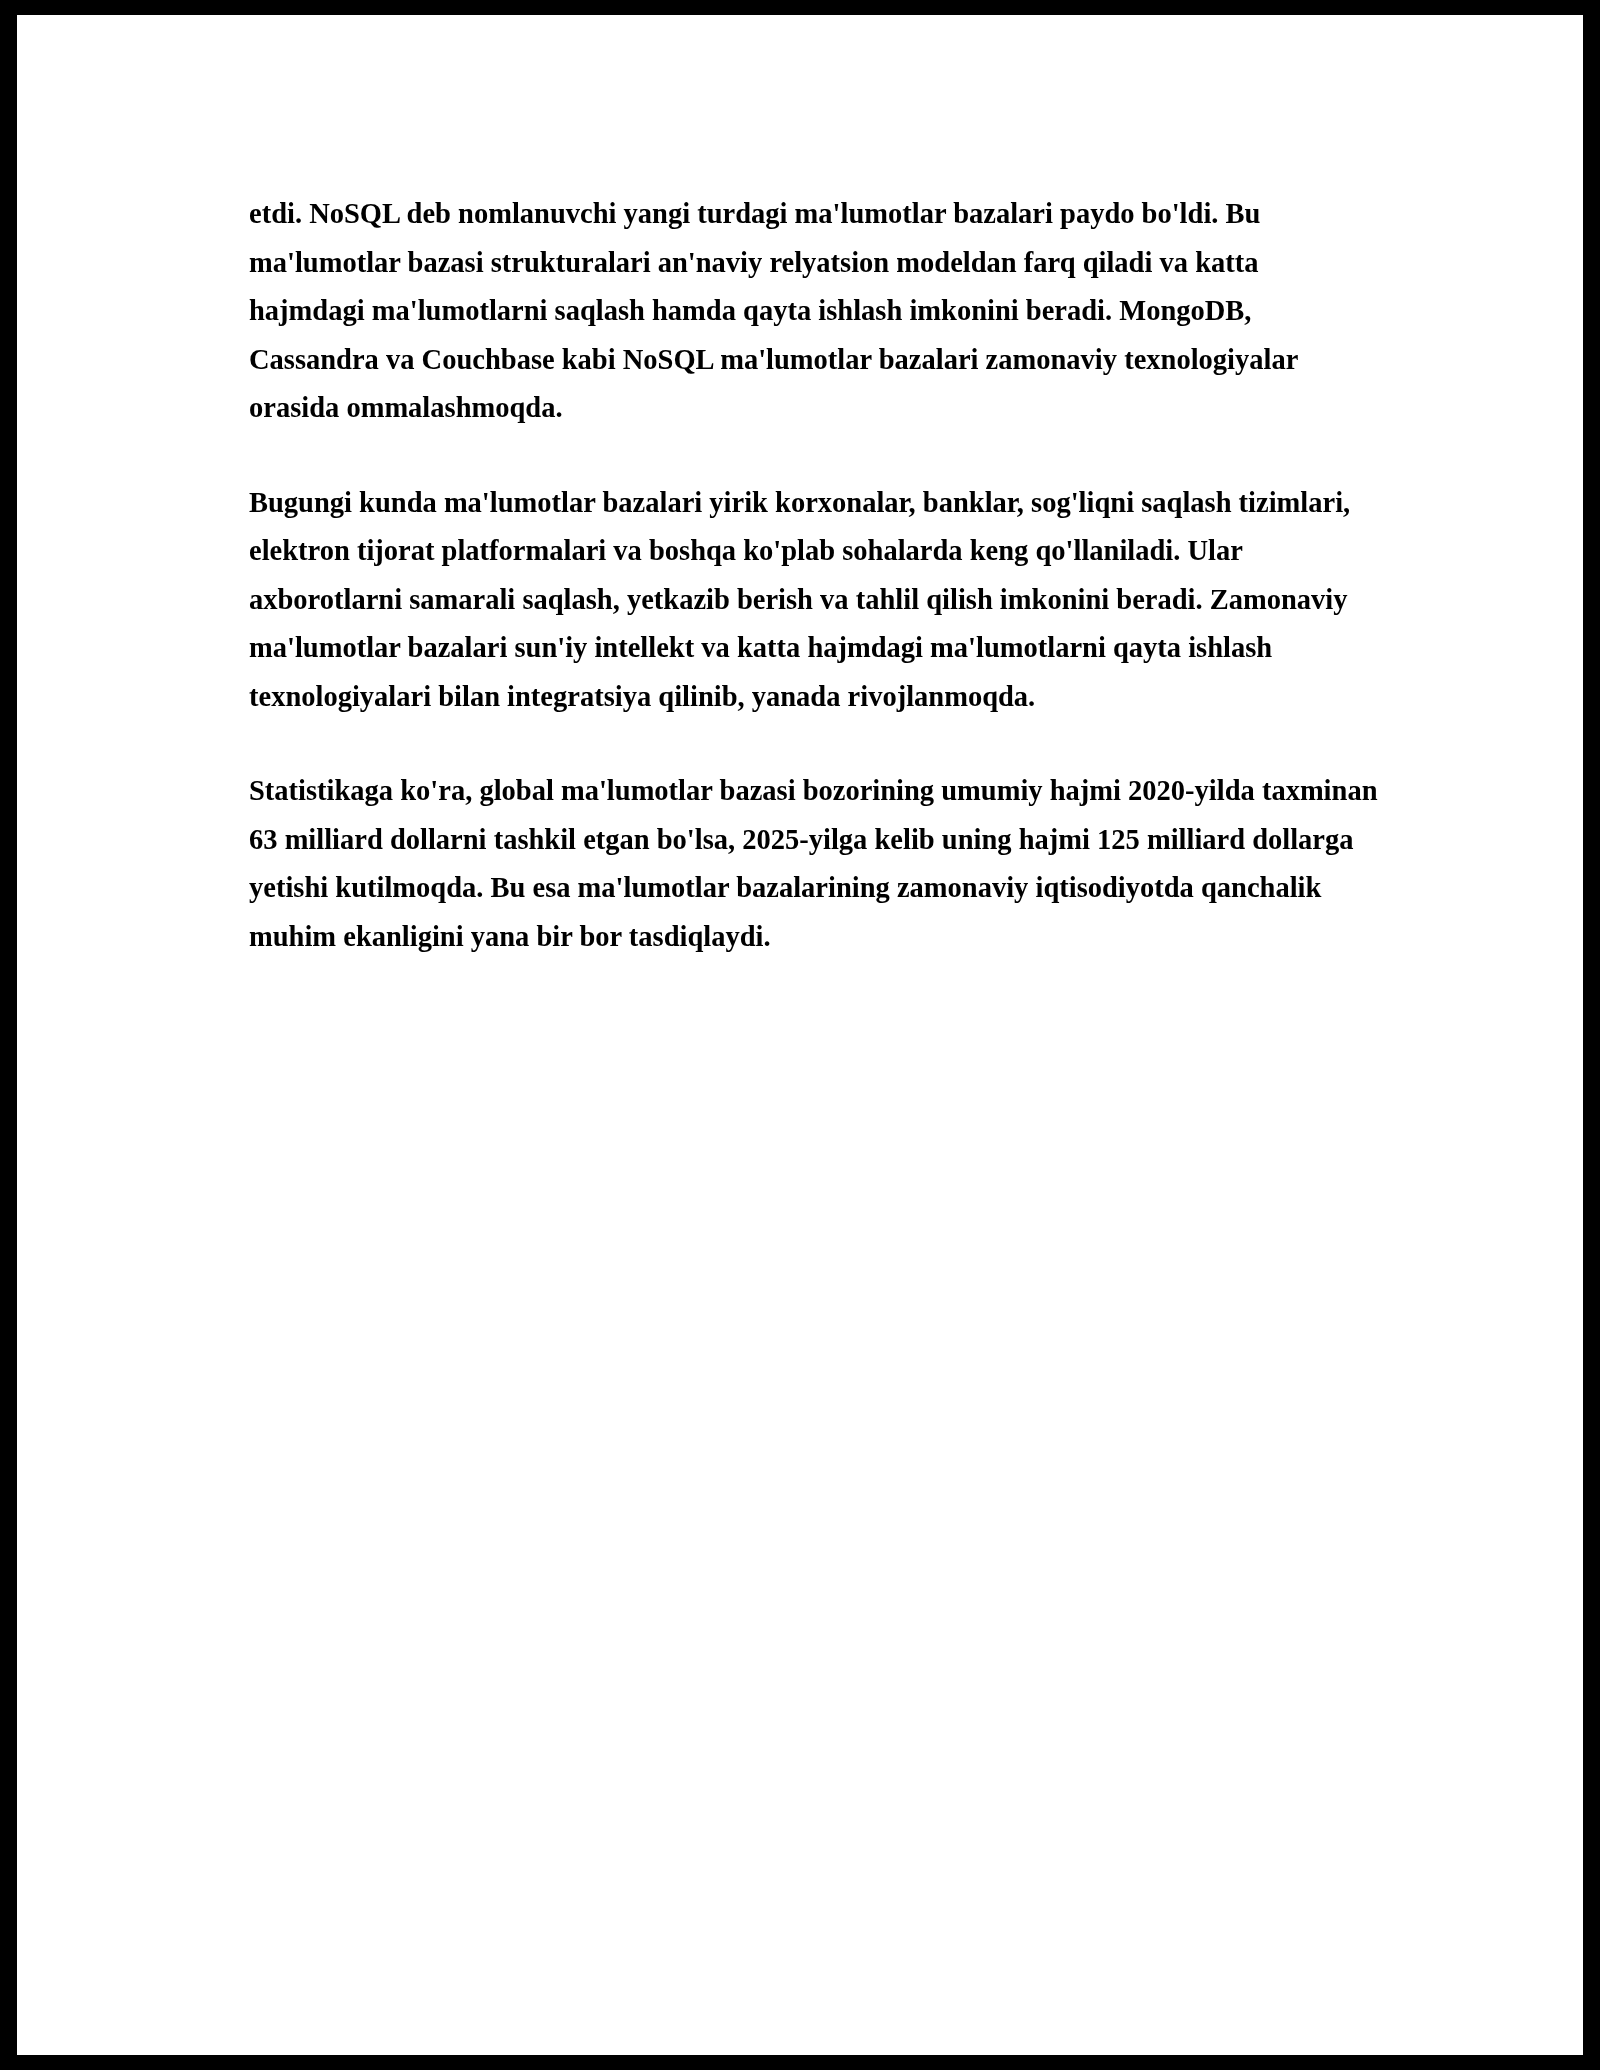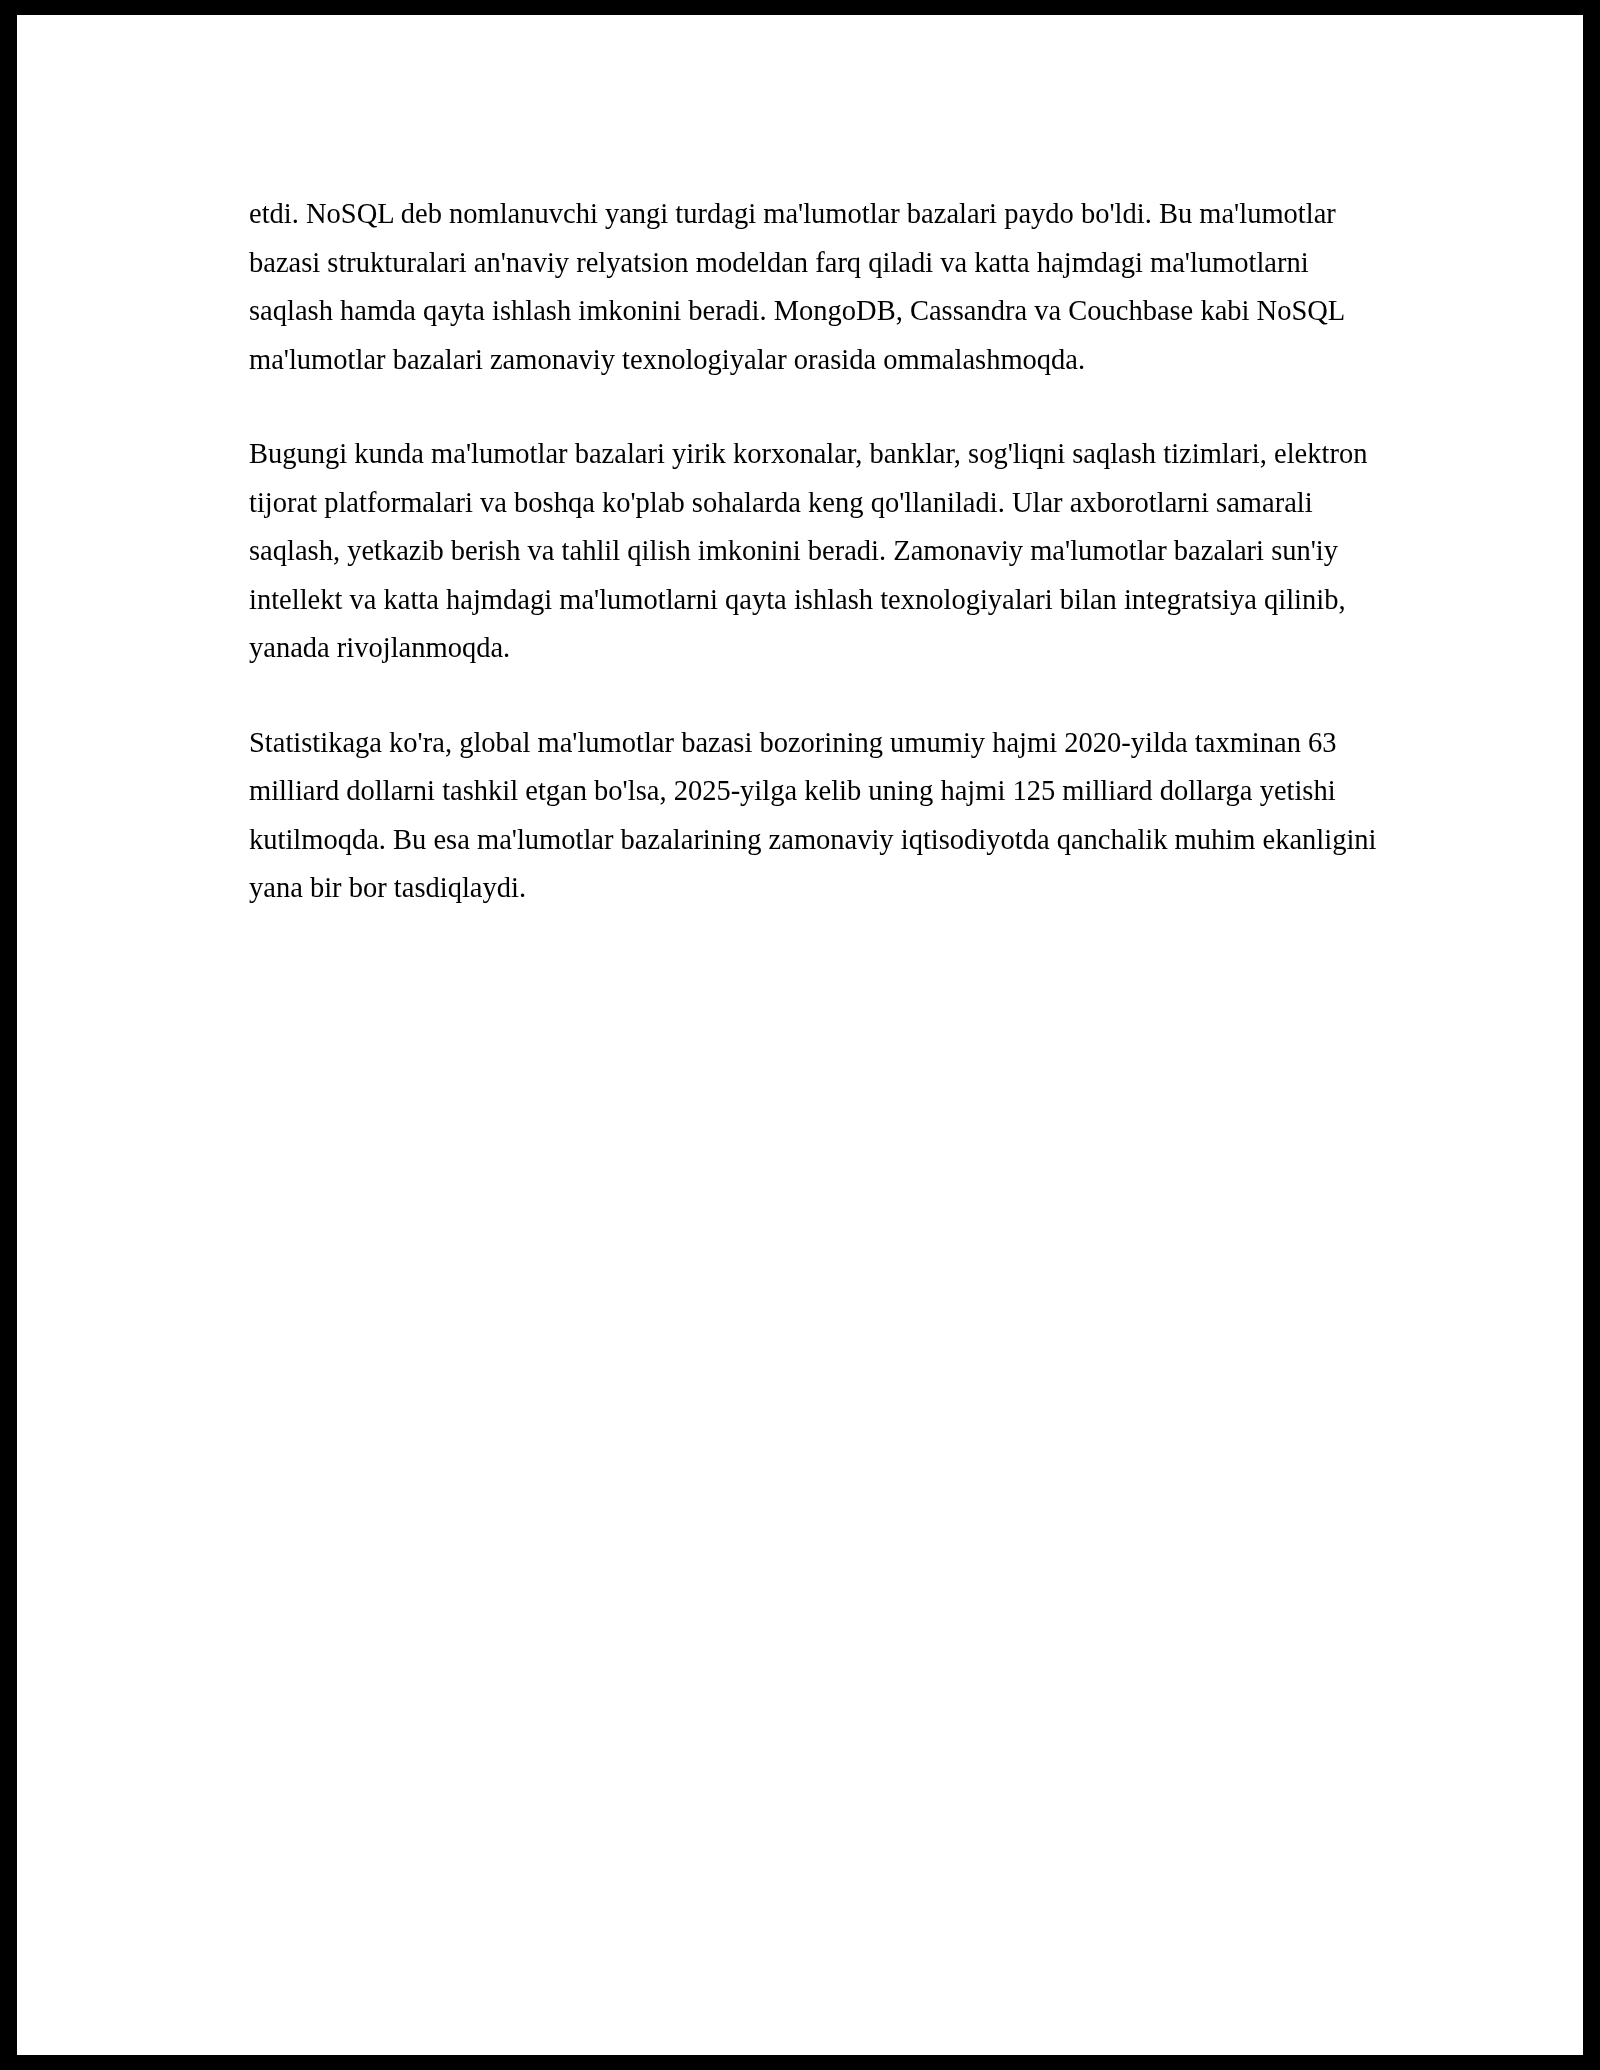--- a/index.html
+++ b/index.html
@@ -30,20 +30,21 @@
     width: 1132px;
   }
   .para {
     font-family: "Liberation Serif", serif;
     font-size: 28.5px;
     line-height: 48.5px;
     color: #000000;
     margin: 0 0 46px 0;
     text-align: left;
     white-space: pre-wrap;
+    font-weight: bold;
   }
   .para:last-child {
     margin-bottom: 0;
   }
 </style>
 </head>
 <body>
 
 <div class="page">
   <div class="content">

